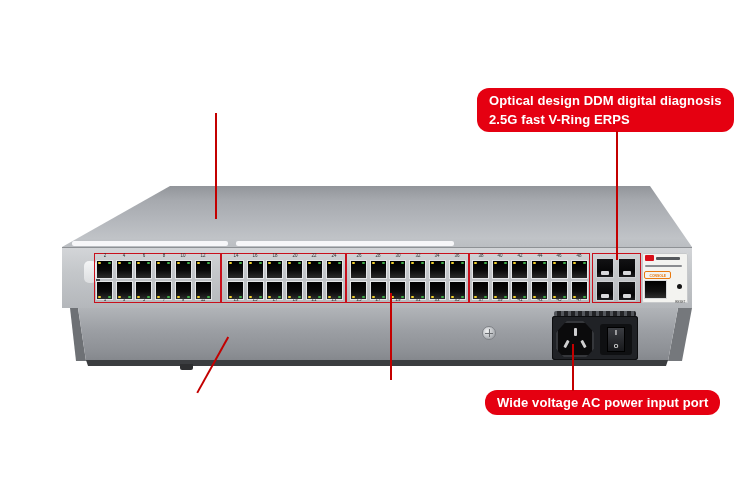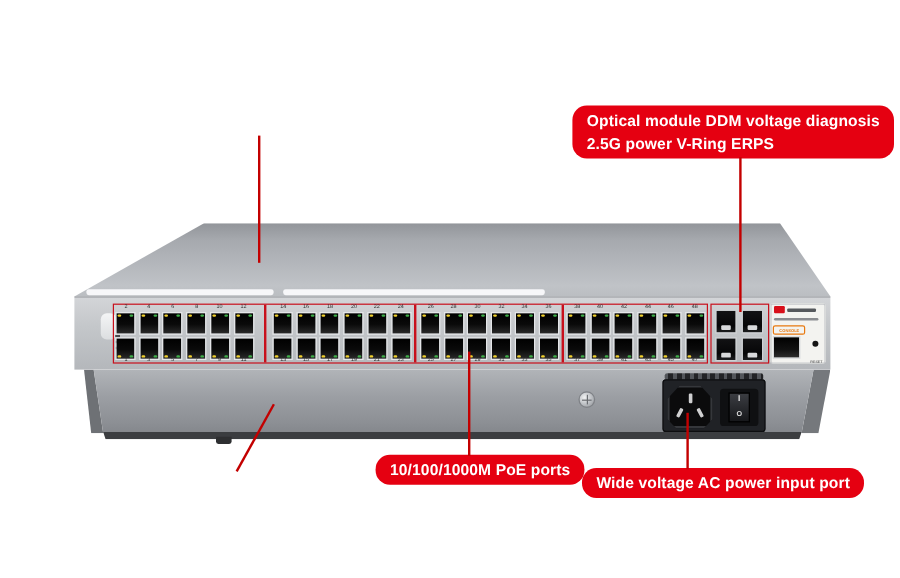--- a/index.html
+++ b/index.html
@@ -400,28 +400,25 @@
     <div class="rocker">
       <div class="rocker-inner">
         <div class="sw-on">I</div>
         <div class="sw-off">O</div>
       </div>
     </div>
   </div>
 
 
   <div class="callout double" style="left:477px;top:88px;min-width:238px;">
-    <span>Optical module DDM voltage diagnosis</span>
-    <span>2.5G power V-Ring ERPS</span>
+    <span>Optical design DDM digital diagnosis</span>
+    <span>2.5G fast V-Ring ERPS</span>
   </div>
 
 
-  <div class="callout single" style="left:313px;top:379px;">
-    <span>10/100/1000M PoE ports</span>
-  </div>
 
   <div class="callout single" style="left:485px;top:390px;">
     <span>Wide voltage AC power input port</span>
   </div>
 
   <div class="leader" style="left:215px;top:113px;height:106px;"></div>
   <div class="leader" style="left:616px;top:131px;height:129px;"></div>
   <div class="leader diag" style="left:197px;top:392px;width:64px;transform:rotate(-61deg);"></div>
   <div class="leader" style="left:390px;top:293px;height:87px;"></div>
   <div class="leader" style="left:572px;top:344px;height:47px;"></div>

